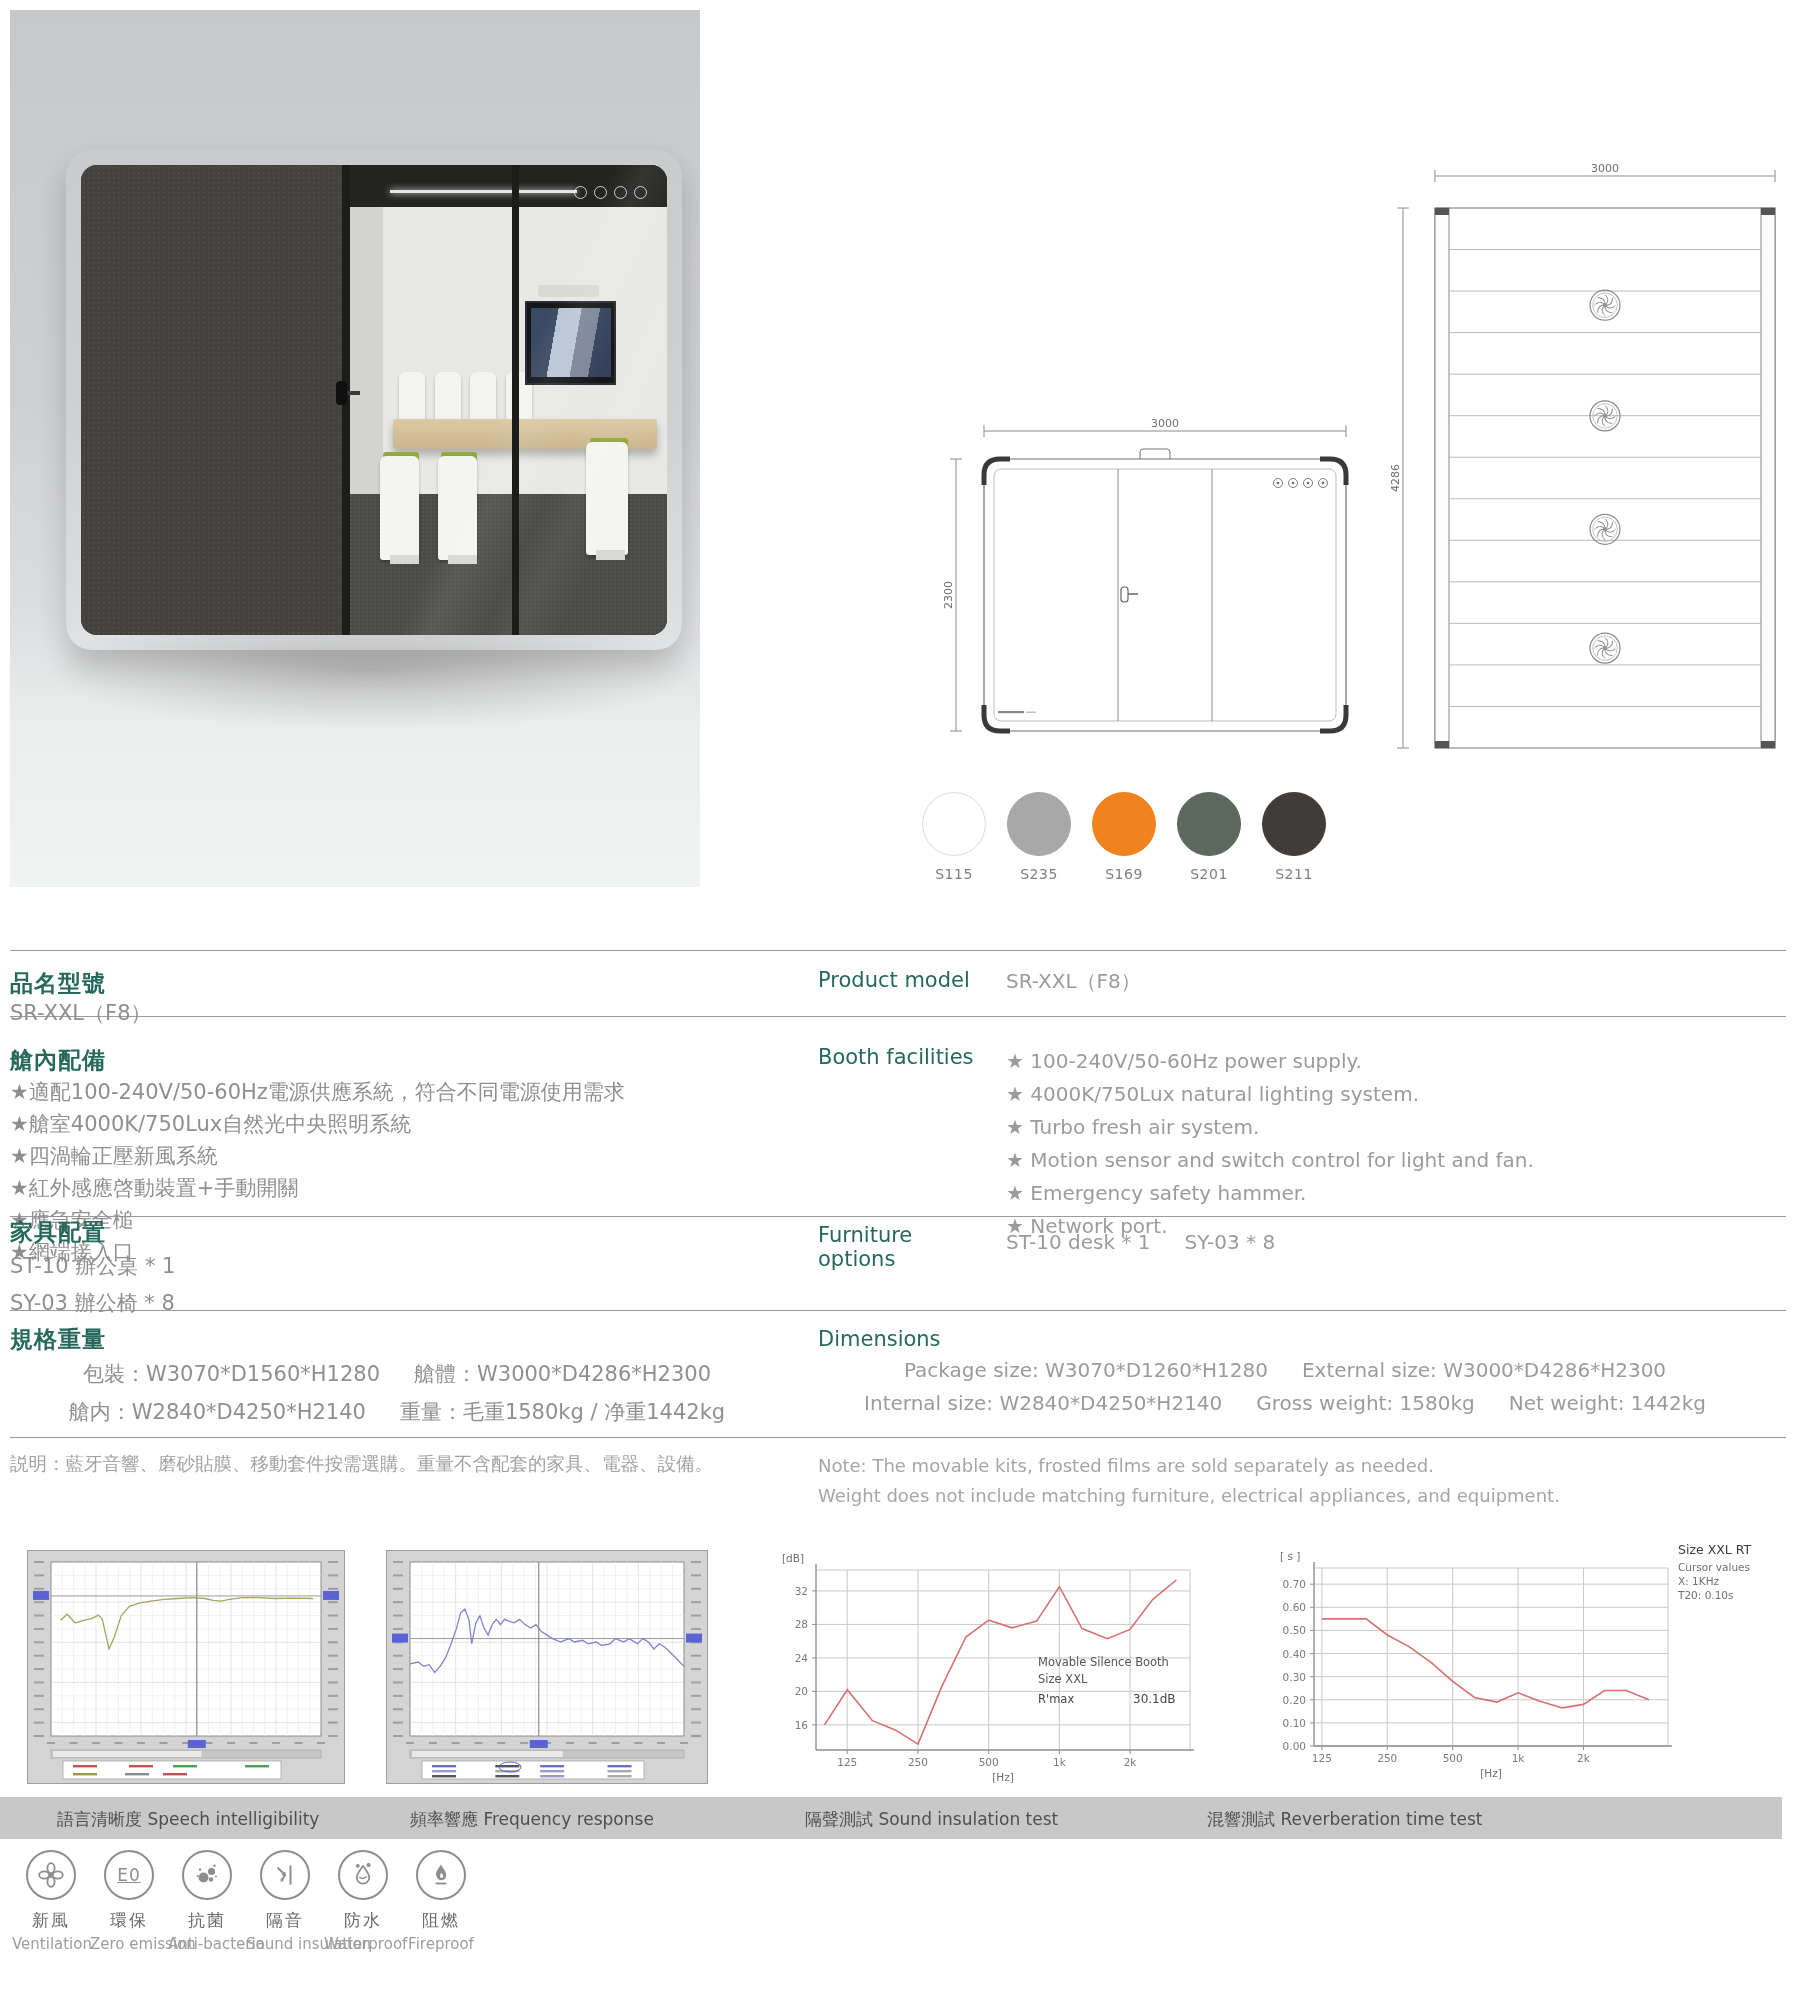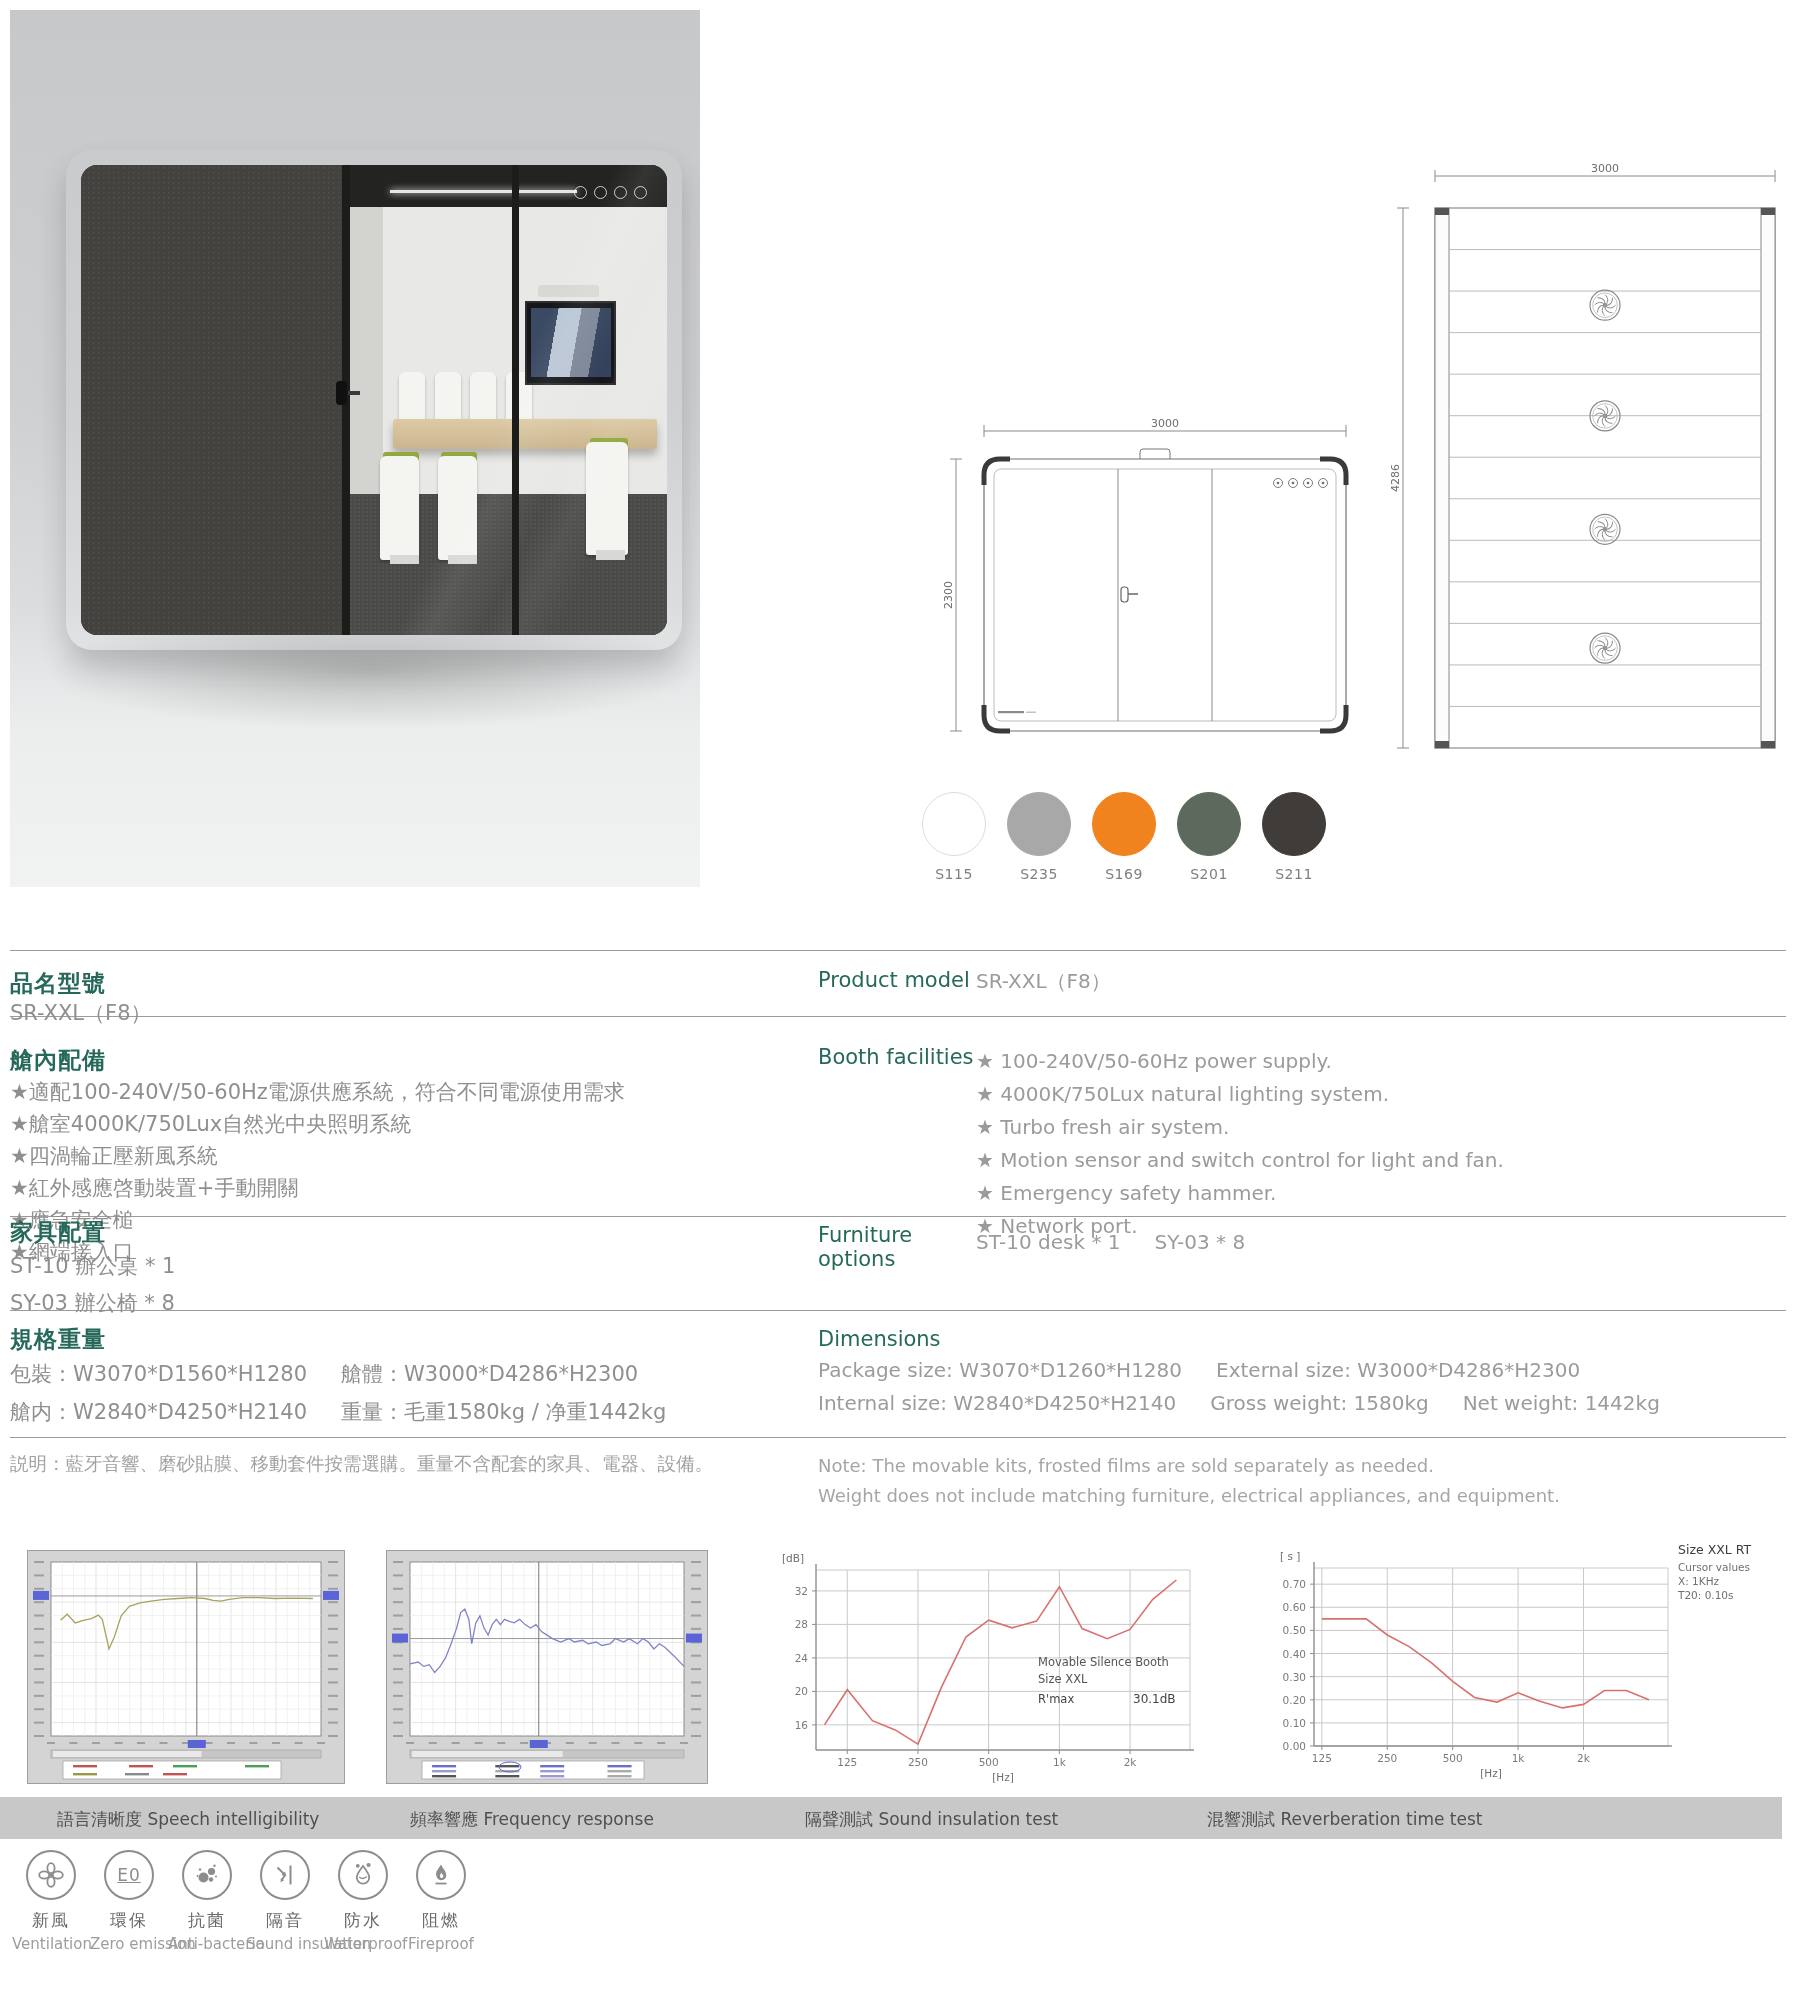--- a/index.html
+++ b/index.html
@@ -50,33 +50,33 @@
   
   .swatches{left:922px;top:792px;width:440px;display:flex;gap:21px;}
   .swatch-item{width:64px;text-align:center;}
   .swatch-circle{width:62px;height:62px;border-radius:50%;margin:0 auto;}
   .swatch-label{margin-top:10px;font-size:14px;color:#7f7f7f;letter-spacing:.5px;}
 
   
   .specs{left:10px;top:950px;width:1776px;}
   .spec-row{display:flex;border-top:1px solid #9b9b9b;box-sizing:border-box;}
   .col-zh{width:808px;display:flex;box-sizing:border-box;flex-direction:column;}
-  .col-en{flex:1;display:flex;box-sizing:border-box;}
+  .col-en{flex:1;display:flex;box-sizing:border-box;gap:30px;}
   .zh-label{width:112px;font-size:23px;font-weight:bold;color:#26695a;letter-spacing:1px;flex-shrink:0;}
   .en-label{width:158px;font-size:21px;color:#26695a;flex-shrink:0;}
   .zh-text{font-size:21px;color:#8f8f8f;}
   .en-text{font-size:20px;color:#9b9b9b;}
   .row-model{height:66px;padding-top:17px;}
   .row-fac{height:200px;padding-top:28px;}
   .row-fac .li{line-height:32px;}
   .row-fac .col-en .li{line-height:33px;}
   .row-furn{height:94px;padding-top:0;}
   .row-furn .li{line-height:37px;}
   .row-size{height:127px;padding-top:13px;}
-  .dimline{line-height:38px;display:flex;}
+  .dimline{line-height:38px;display:flex;justify-content:center;}
   .dimline .cell{margin-right:34px;}
   .en-dims .dimline{line-height:33px;}
   .en-head{font-size:21px;color:#26695a;line-height:30px;}
   .row-note{height:82px;padding-top:13px;border-top:1px solid #9b9b9b;display:flex;}
   .note-zh{width:808px;font-size:18.5px;color:#a2a2a2;}
   .note-en{flex:1;font-size:18px;color:#a6a6a6;}
   .note-en div{line-height:30px;}
 
   
   .chart{position:absolute;}

